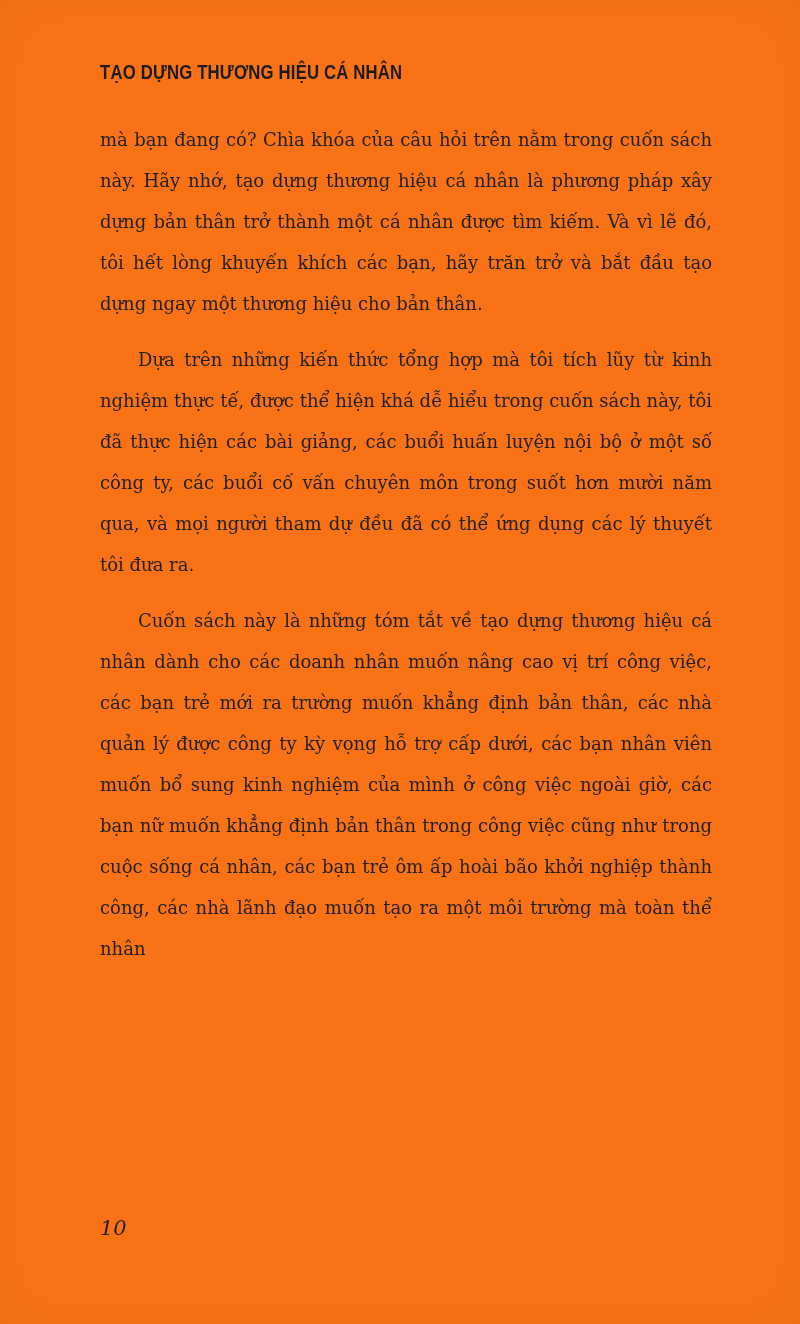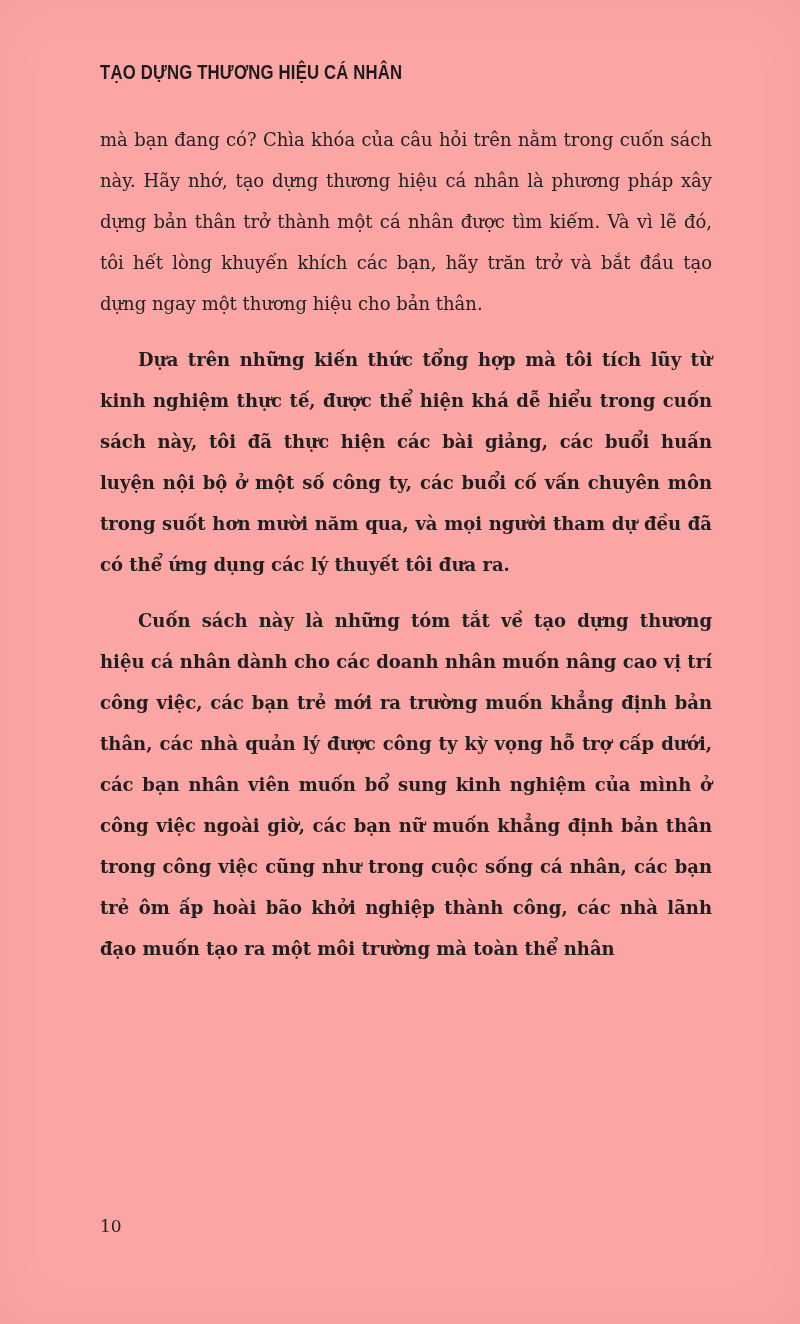--- a/index.html
+++ b/index.html
@@ -9,21 +9,21 @@
   body {
     width: 800px;
     height: 1324px;
     background: #f4f4f2;
     font-family: "DejaVu Serif", "Liberation Serif", serif;
   }
   .book-page {
     position: relative;
     width: 800px;
     height: 1324px;
-    background: #fca5a5;
+    background: #f97316;
     color: #1f1f1f;
     overflow: hidden;
   }
   
   .book-page::after {
     content: "";
     position: absolute;
     inset: 0;
     pointer-events: none;
     box-shadow: inset 0 0 60px rgba(0,0,0,0.04);
@@ -52,28 +52,28 @@
     color: #1f1f1f;
   }
   .para {
     margin: 0;
   }
   .para + .para {
     margin-top: 15px;
   }
   .para.indent {
     text-indent: 38px;
-    font-weight: bold;
   }
   .page-number {
     position: absolute;
     left: 100px;
     top: 1216px;
-    font-size: 17px;
+    font-size: 21px;
     color: #1f1f1f;
+    font-style: italic;
   }
 </style>
 </head>
 <body>
 
 <div class="book-page">
 
   <div class="running-head">TẠO DỰNG THƯƠNG HIỆU CÁ NHÂN</div>
 
   <div class="body-text">

